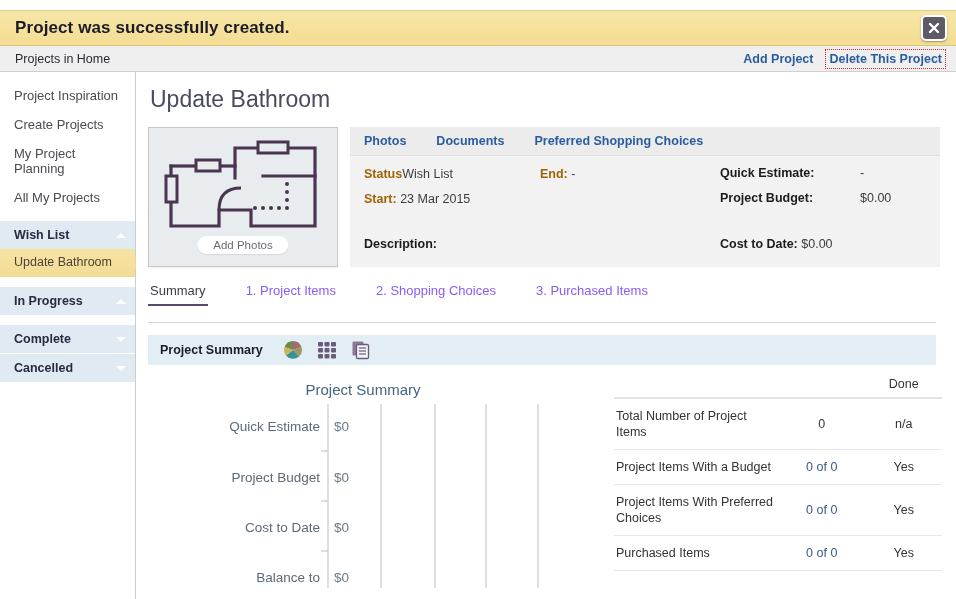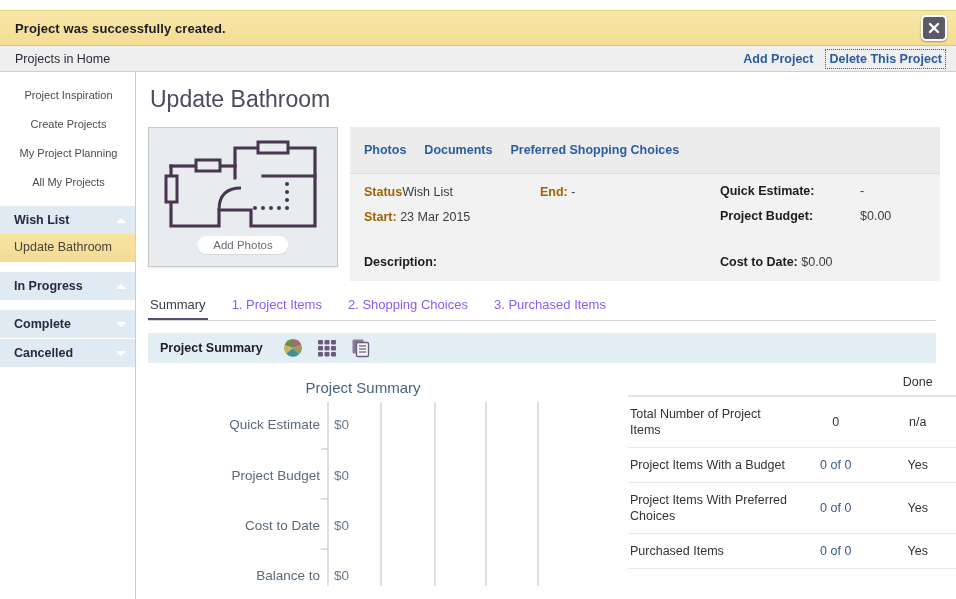--- a/index.html
+++ b/index.html
@@ -17,21 +17,21 @@
   .notice {
     position: absolute; left: 0; top: 10px;
     width: 956px; height: 36px;
     background: linear-gradient(to bottom, #f7e6a8 0%, #f4dd93 100%);
     border-top: 1px solid #e3cf84;
     border-bottom: 1px solid #d9c478;
     display: flex; align-items: center;
   }
   .notice-text {
     margin-left: 15px;
-    font-size: 13px; font-weight: bold; color: #1c1c28;
+    font-size: 17px; font-weight: bold; color: #1c1c28;
     letter-spacing: .1px;
   }
   .notice-close {
     position: absolute; right: 9px; top: 4px;
     width: 26px; height: 26px;
     background: #5d5a66;
     border: 2px solid #ffffff;
     border-radius: 5px;
     display: flex; align-items: center; justify-content: center;
     box-shadow: 0 1px 2px rgba(0,0,0,.35);
@@ -65,23 +65,22 @@
 
   
   .sidebar {
     position: absolute; left: 0; top: 72px;
     width: 136px; height: 527px;
     background: #ffffff;
     border-right: 1px solid #cccccc;
   }
   .side-link {
     padding: 9px 12px 5px 14px;
-    font-size: 11px; line-height: 15px; color: #4a4a52;
+    font-size: 13px; line-height: 15px; color: #4a4a52;
     cursor: pointer;
-    text-align: center;
   }
   .side-link:first-child { padding-top: 16px; }
   .side-group {
     position: relative;
     background: #dfeaf2;
     padding: 7px 24px 7px 14px;
     font-size: 12.5px; font-weight: bold; color: #2a2a44;
     border-top: 1px solid #ffffff;
     cursor: pointer;
   }
@@ -142,22 +141,22 @@
   }
   .info {
     margin-left: 12px;
     width: 590px;
     background: #f2f2f2;
     position: relative;
   }
   .info-tabs {
     background: #ececec;
     border-bottom: 1px solid #e0e0e0;
-    padding: 16px 14px;
-    display: flex; gap: 18px;
+    padding: 7px 14px;
+    display: flex; gap: 30px;
   }
   .info-tab {
     font-size: 12.5px; font-weight: bold; color: #2a5d9f; cursor: pointer;
   }
   .info-body { padding: 10px 14px 8px 14px; position: relative; height: 107px; }
   .info-grid { display: flex; }
   .col-a { width: 176px; }
   .col-b { width: 180px; }
   .col-c { width: 200px; }
   .kv { font-size: 12.5px; line-height: 17px; margin-bottom: 8px; color: #333; }
@@ -174,22 +173,22 @@
     position: absolute; left: 370px; bottom: 12px;
     font-size: 12.5px; color: #1c1c1c;
   }
   .cost b { font-weight: bold; }
   .cost .val { font-weight: normal; color: #3c3c3c; }
 
   
   .tabs {
     margin: 16px 0 0 12px; width: 788px;
     border-bottom: 1px solid #d5d5d5;
-    display: flex; gap: 22px;
-    padding-bottom: 0;
+    display: flex; gap: 36px;
+    padding-bottom: 16px;
   }
   .tab {
     font-size: 13px; color: #8b5cf6; cursor: pointer;
     padding: 0 2px 6px 2px;
   }
   .tab.active {
     color: #3c3c4c; border-bottom: 2px solid #5a4a6b;
   }
 
   
@@ -206,21 +205,21 @@
   .picon { cursor: pointer; display: flex; align-items: center; }
 
   
   .content { display: flex; margin-left: 12px; }
   .chart-wrap { width: 460px; position: relative; height: 230px; }
   .chart-title {
     text-align: center; font-size: 15px; color: #46647e;
     padding: 16px 0 0 0; margin-left: -30px;
   }
 
-  .tbl-wrap { width: 328px; margin-left: 20px; padding-top: 8px; }
+  .tbl-wrap { width: 328px; margin-left: 6px; padding-top: 8px; }
   .tbl { width: 100%; border-collapse: collapse; }
   .tbl th {
     font-size: 12.5px; font-weight: normal; color: #333;
     text-align: center; padding: 4px 2px 6px 2px;
     border-bottom: 2px solid #e4e4e4;
   }
   .tbl th.lbl { text-align: left; }
   .tbl td {
     font-size: 12.5px; color: #333;
     padding: 9px 2px; vertical-align: middle;

